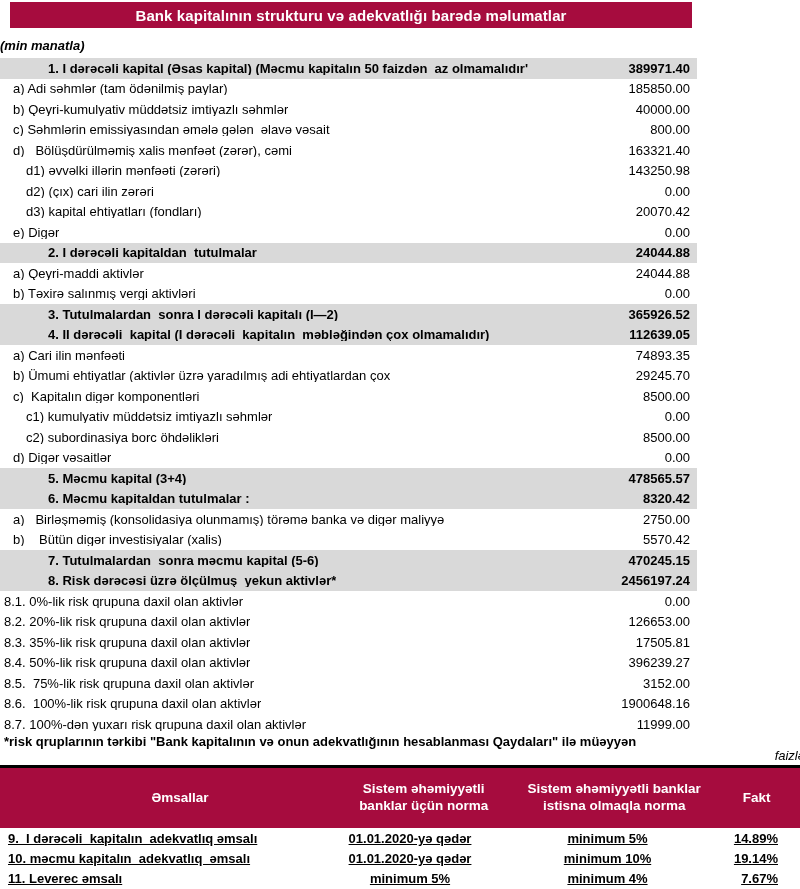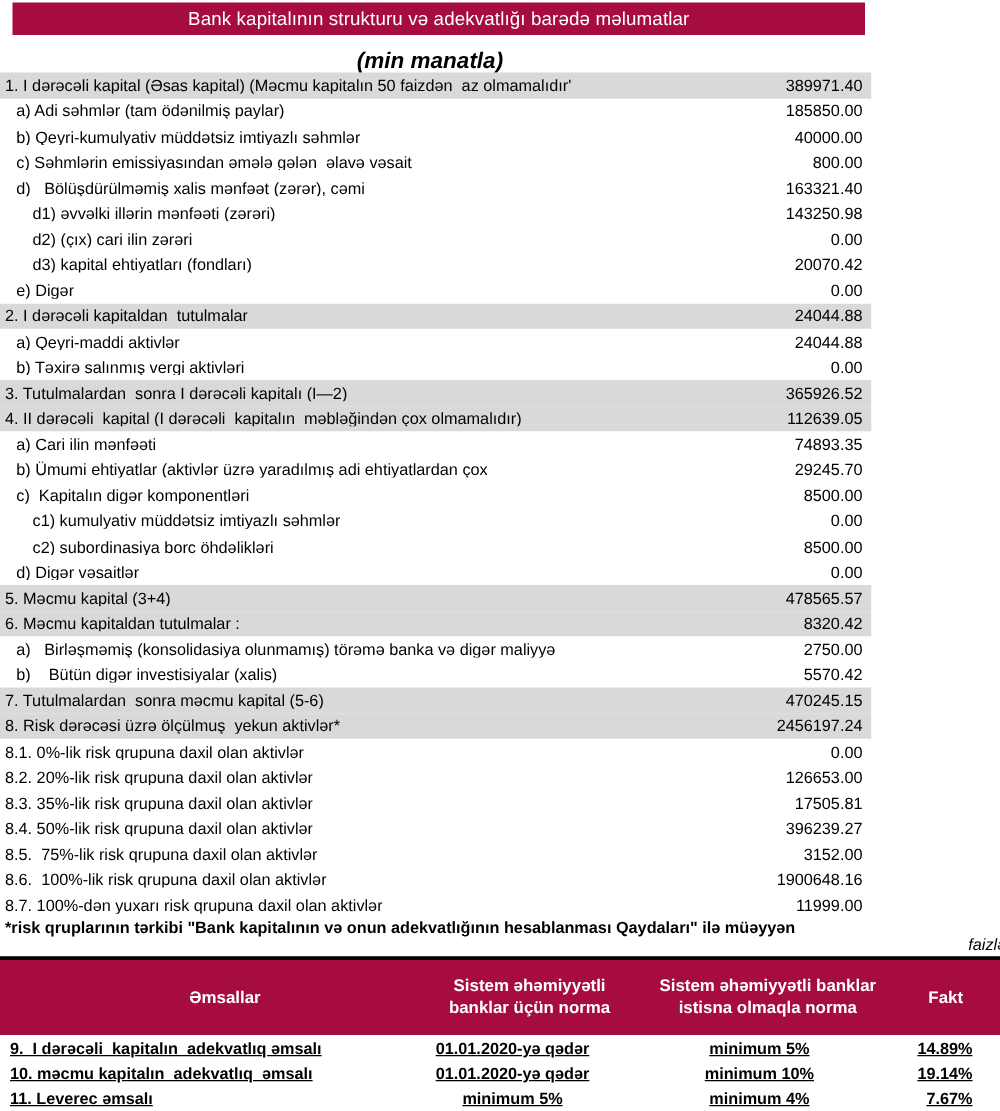--- a/index.html
+++ b/index.html
@@ -3,33 +3,33 @@
 <meta charset="utf-8">
 <style>
   html,body{margin:0;padding:0;}
   body{
     width:800px;height:889px;position:relative;background:#fff;color:#000;
     font-family:"Liberation Sans", sans-serif;overflow:hidden;
     -webkit-font-smoothing:antialiased;
   }
   .banner{
     position:absolute;left:10px;top:2px;width:682px;height:26px;
-    background:var(--accent,#A60C3E);color:#fff;font-weight:400;font-size:15px;
+    background:var(--accent,#A60C3E);color:#fff;font-weight:700;font-size:15px;
     display:flex;align-items:center;justify-content:center;letter-spacing:.1px;
   }
   .unit-note{
-    position:absolute;top:38px;left:0;width:688px;text-align:center;
-    font-style:italic;font-weight:700;font-size:18px;
+    position:absolute;top:38px;left:0;width:688px;text-align:left;
+    font-style:italic;font-weight:700;font-size:13px;
   }
   .cap-table{position:absolute;top:58px;left:0;width:697px;}
   .cap-row{
     display:flex;align-items:center;height:20.5px;font-size:13px;line-height:1;
     white-space:pre;
   }
-  .cap-row.section{background:var(--rowhl,#D9D9D9);font-weight:400;}
+  .cap-row.section{background:var(--rowhl,#D9D9D9);font-weight:700;padding-left:44px;}
   .cap-row .label{padding-left:4px;overflow:hidden;}
   .cap-row.indent-1 .label{padding-left:13px;}
   .cap-row.indent-2 .label{padding-left:26px;}
   .cap-row .value{margin-left:auto;padding-right:7px;}
   .footnote{
     position:absolute;top:734px;left:4px;width:780px;
     font-weight:700;font-size:13px;white-space:pre;
   }
   .percent-note{
     position:absolute;top:748px;left:12px;width:793px;text-align:right;

